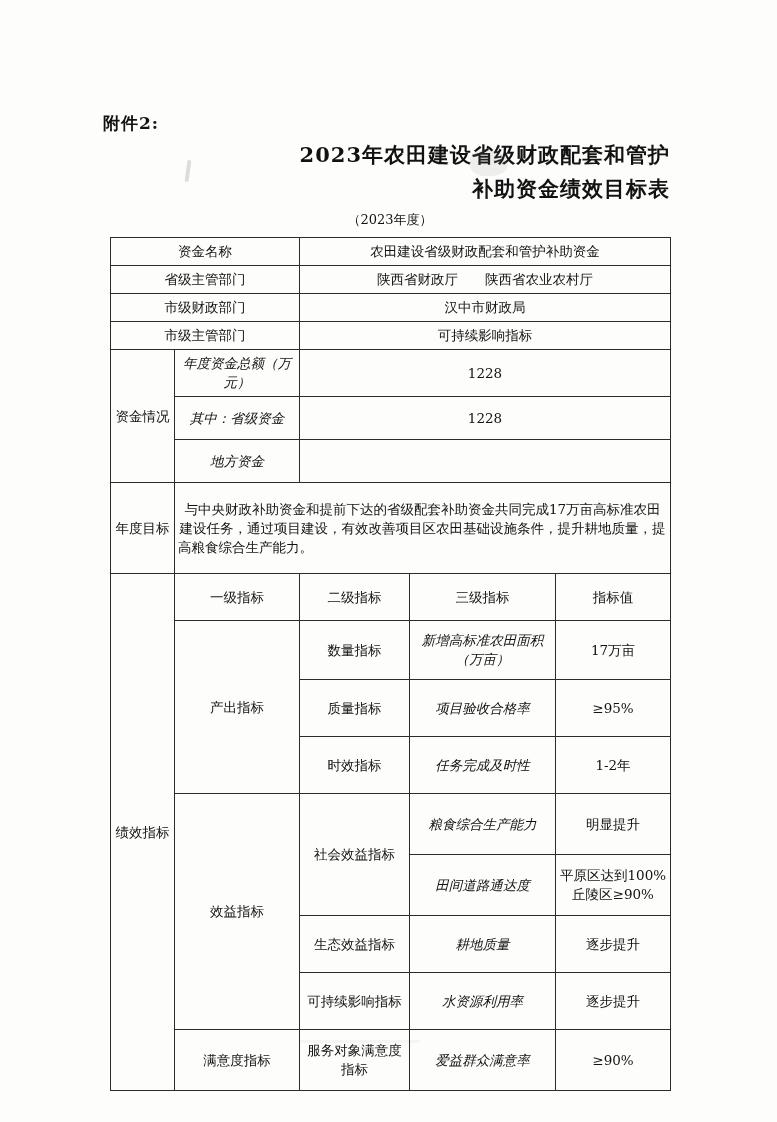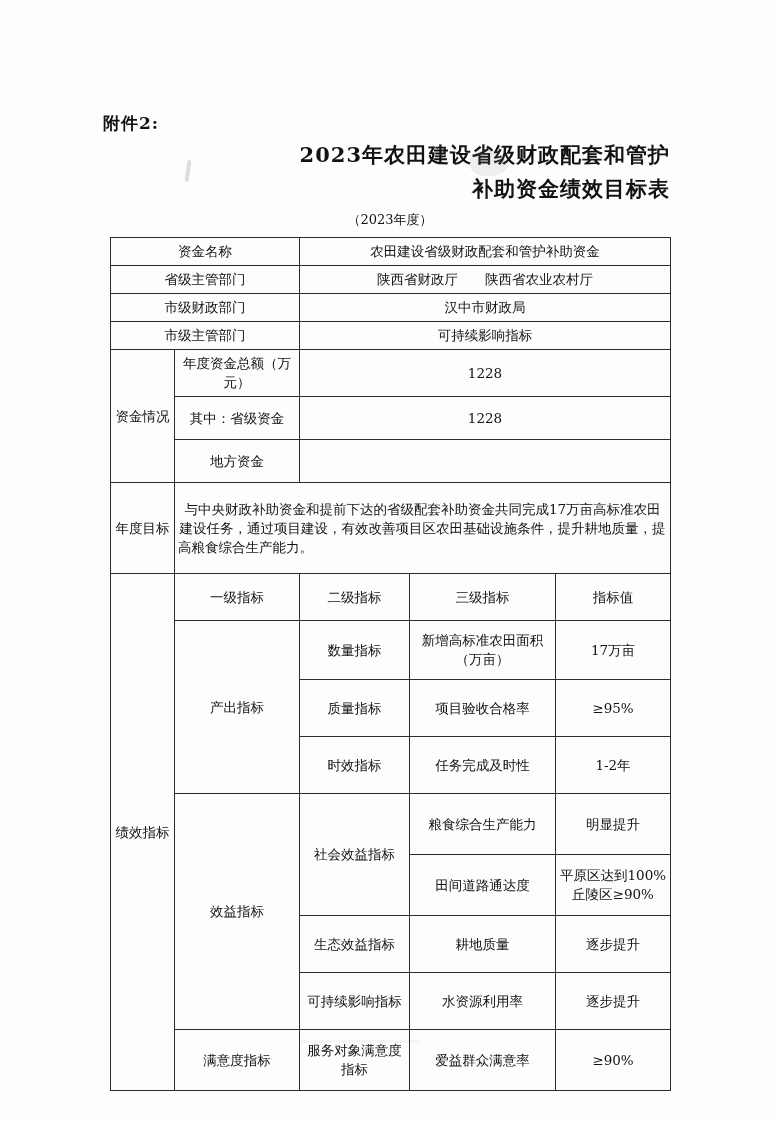--- a/index.html
+++ b/index.html
@@ -64,20 +64,21 @@
     text-align: center;
     vertical-align: middle;
     padding: 4px 3px;
     line-height: 19px;
   }
   td.lefttext {
     text-align: left;
     padding-left: 6px;
     line-height: 23px;
     font-size: 13.5px;
+    font-style: italic;
   }
   td.goal {
     text-align: justify;
     text-align-last: left;
     padding: 6px 8px;
     line-height: 25px;
     font-size: 13.5px;
     margin-top: 33px;
   }
   .two-line {

